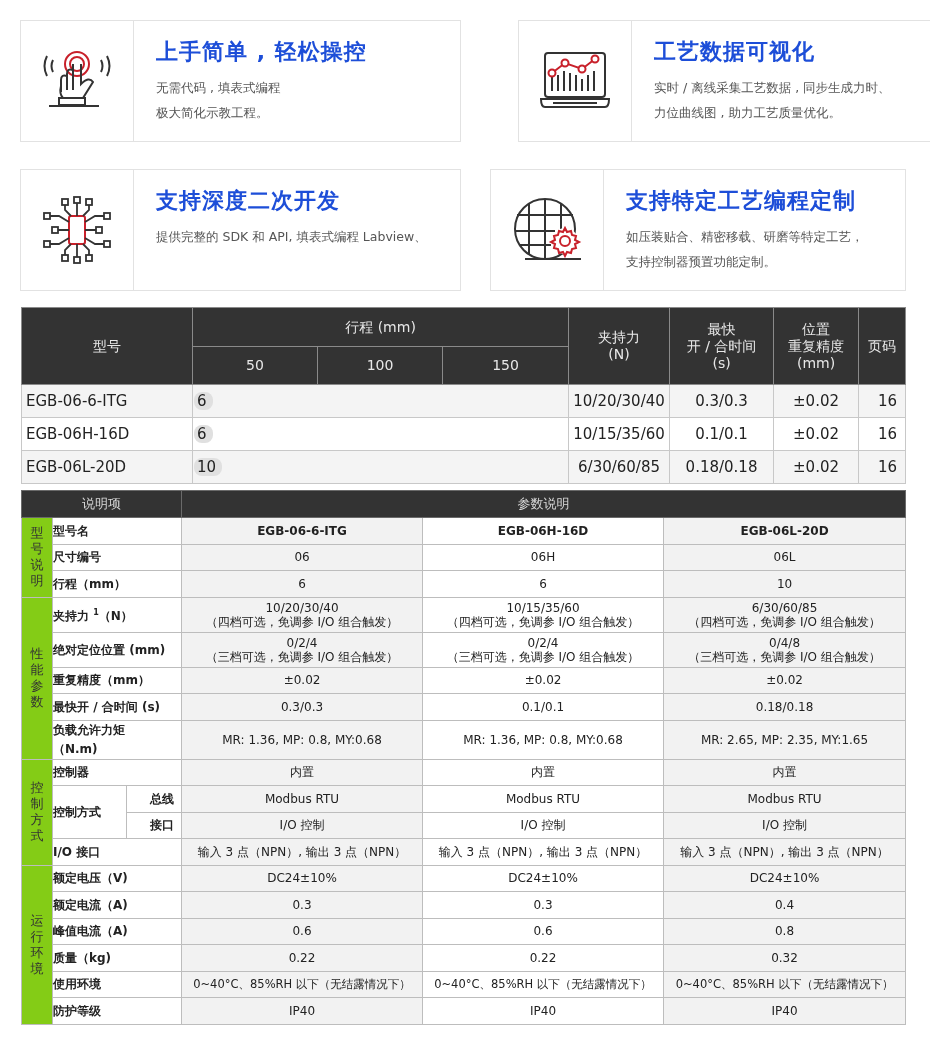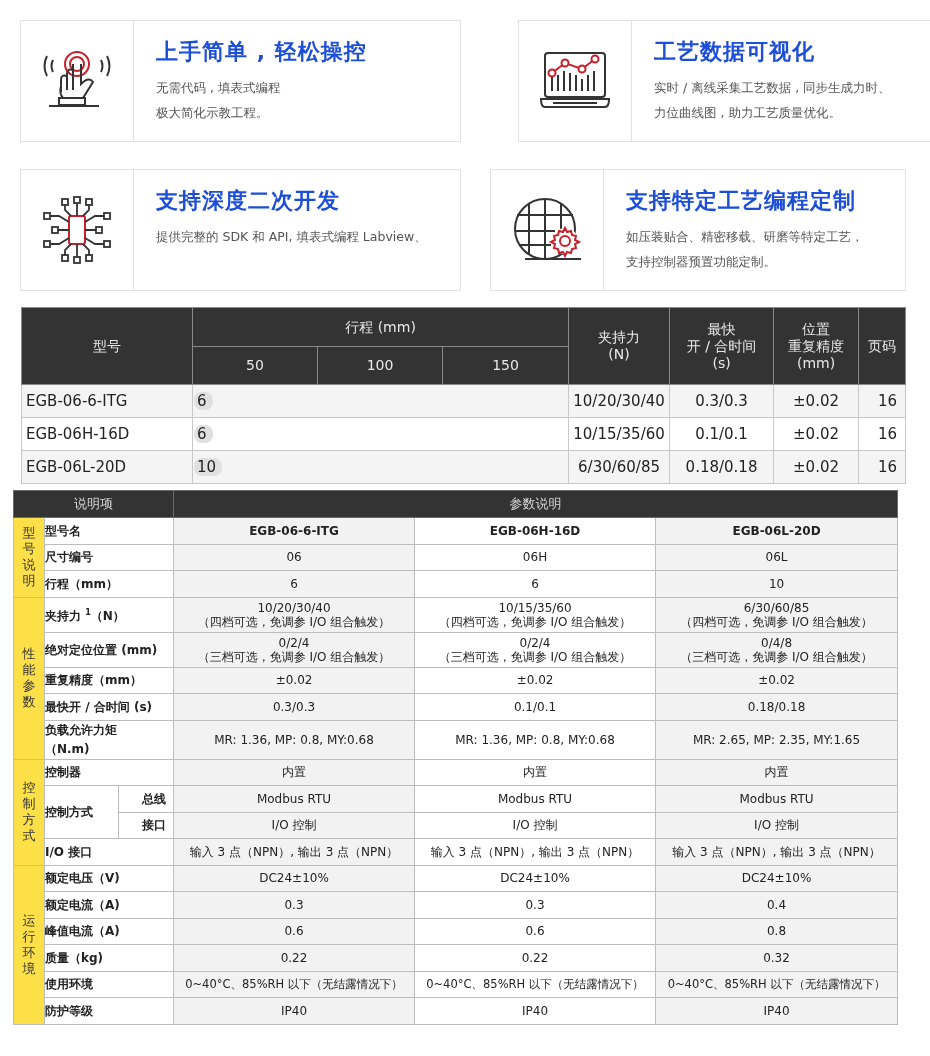--- a/index.html
+++ b/index.html
@@ -21,24 +21,24 @@
   .sel tr.r0 td { background: #f4f4f4; }
   .sel tr.r1 td { background: #ffffff; }
   .sel tr.r2 td { background: #f4f4f4; }
   .sel td.model { padding-left: 4px; }
   .sel td.stroke { padding-left: 4px; position: relative; }
   .sel td.stroke .hl { display: inline-block; background: #e0e0e0; border-radius: 8px; padding: 0 6px 0 3px; margin-left: -3px; }
   .sel td.c { text-align: center; }
   .sel td.r { text-align: right; padding-right: 8px; }
 
   
-  .spec { position: absolute; left: 13px; top: 490px; width: 884px; }
+  .spec { position: absolute; left: 21px; top: 490px; width: 884px; }
   .spec th { background: #333333; color: #d8d8d8; font-weight: normal; font-size: 13px; height: 27px; border: 1px solid #6a6a6a; }
   .spec td { border: 1px solid #bdbdbd; font-size: 12px; color: #222; text-align: center; height: 26.5px; line-height: 14px; }
-  .spec td.grp { background: #fde047; font-size: 13px; line-height: 16px; padding: 0 4px; color: #333; }
+  .spec td.grp { background: #84cc16; font-size: 13px; line-height: 16px; padding: 0 4px; color: #333; }
   .spec td.lbl { background: #fff; text-align: left; padding-left: 0; font-weight: bold; font-size: 12px; }
   .spec td.sub { background: #fff; text-align: center; font-weight: bold; font-size: 12px; padding-left: 16px; }
   .spec td.v1 { background: #f2f2f2; }
   .spec td.v2 { background: #ffffff; }
   .spec td.v3 { background: #f2f2f2; }
   .spec td.bold { font-weight: bold; }
   .spec tr.tall td { height: 35px; }
   sup { font-size: 8px; }
 </style>
 </head>

